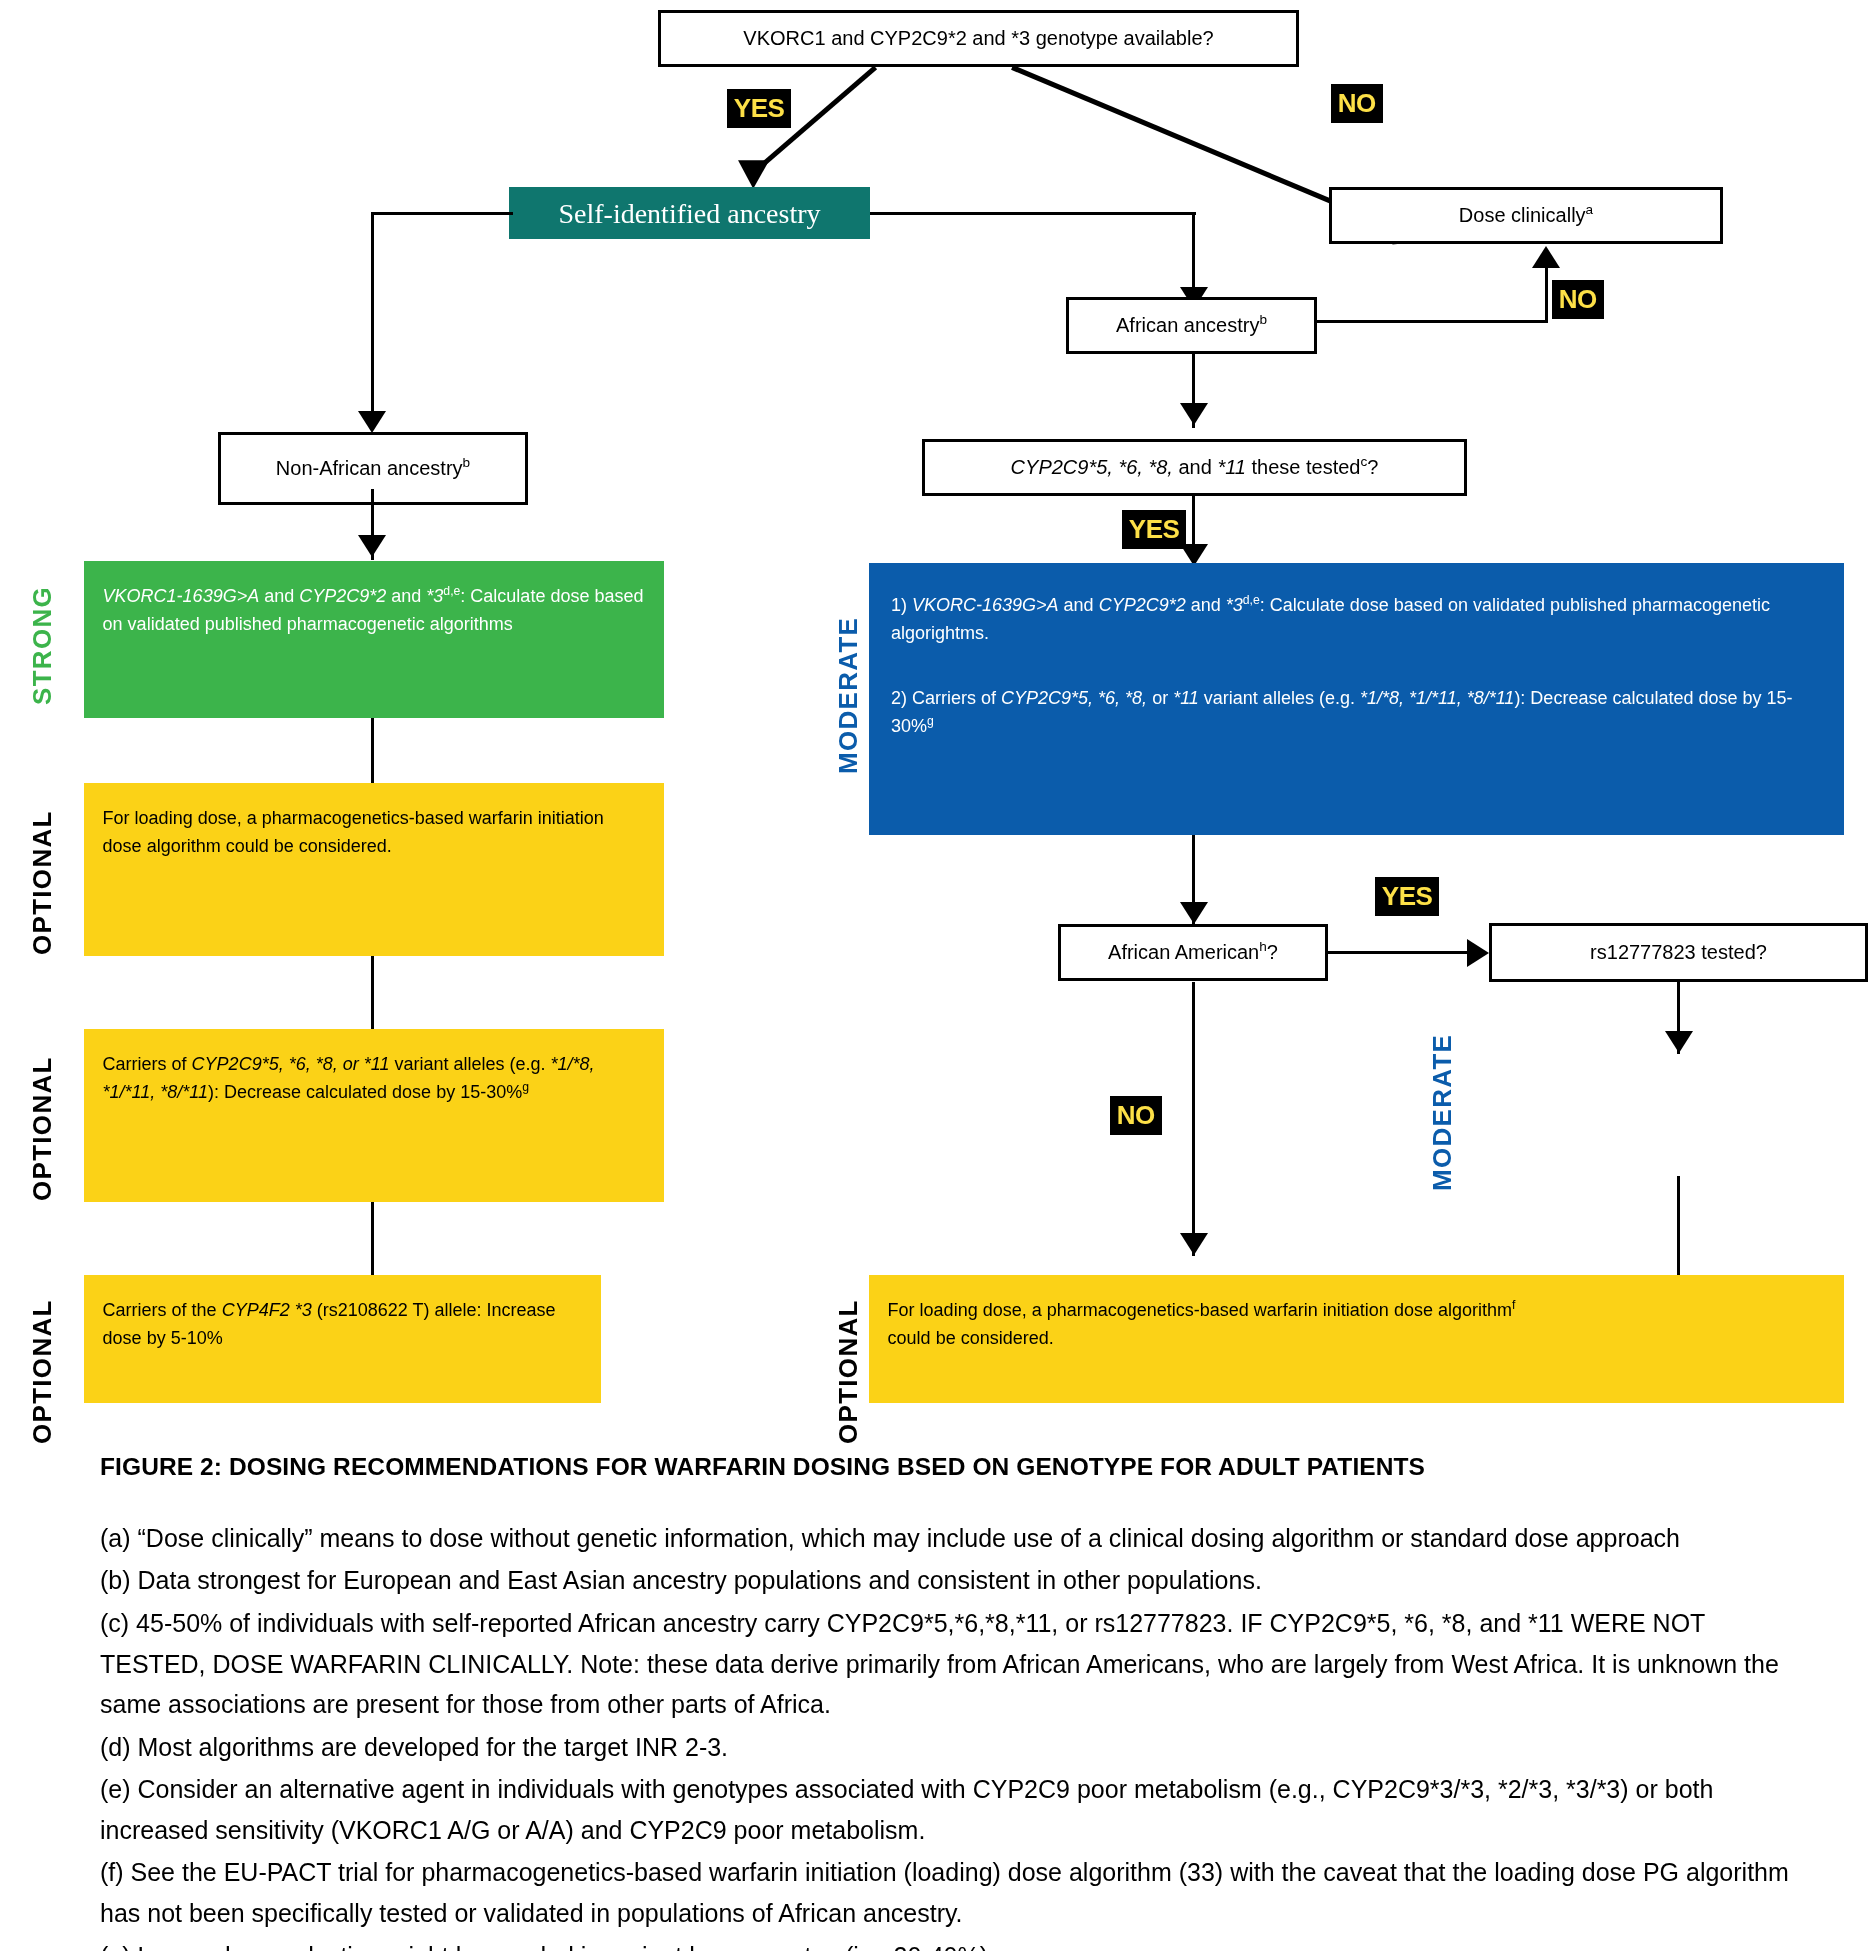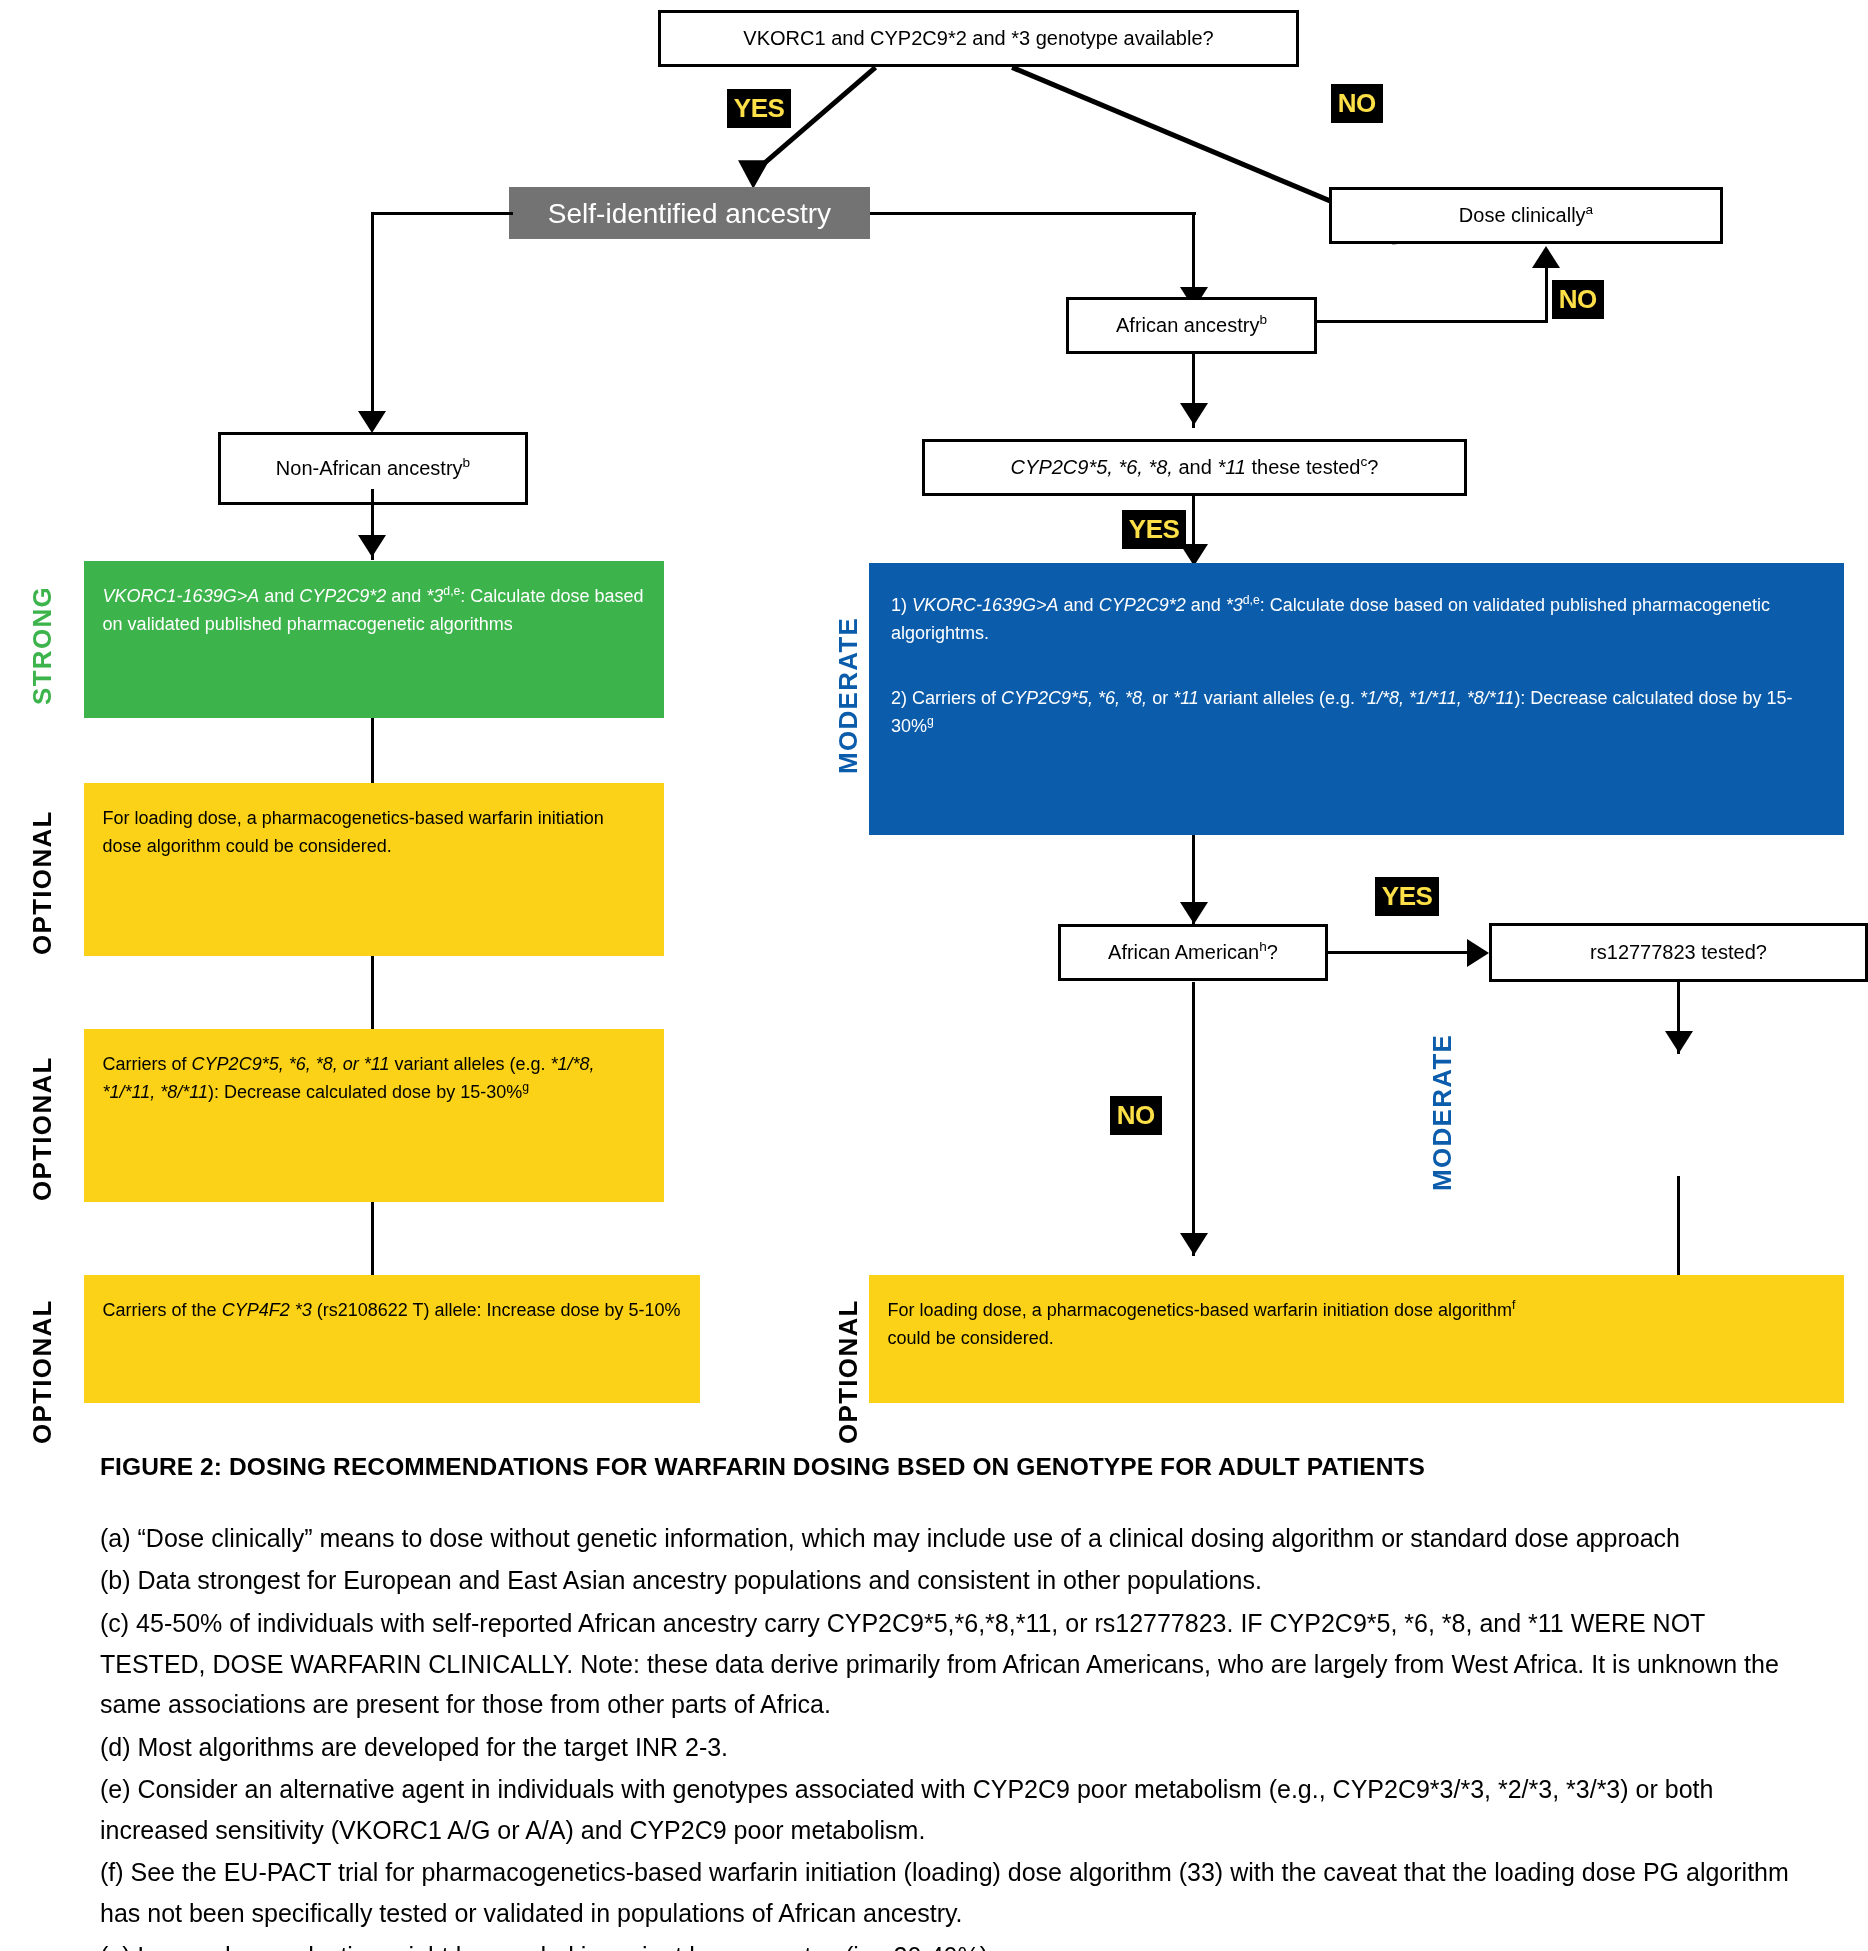--- a/index.html
+++ b/index.html
@@ -23,23 +23,24 @@
     justify-content:center;
     text-align:center;
     line-height:1.25;
   }
   .node.white{
     background:#ffffff;
     border:3.4px solid #000;
     font-size:20px;
   }
   .node.black{
-    background:#737373;
+    background:#0f766e;
     color:#ffffff;
     font-size:28px;
+    font-family:Liberation Serif, serif;
   }
   .node.rec{
     display:block;
     text-align:left;
     font-size:18px;
     padding:22px 18.6px;
     line-height:1.55;
   }
   .node.green{ background:#3cb44b; color:#ffffff; }
   .node.blue { background:#0b5cab; color:#ffffff; }
@@ -215,21 +216,21 @@
   <div class="node rec yellow" style="left:84px; top:1029px; width:580px; height:173px;">
     <span>
       <span>Carriers of </span><em class="g">CYP2C9*5, *6, *8, or *11</em><span> variant alleles (e.g. </span><em class="g">*1/*8, *1/*11, *8/*11</em><span>): Decrease calculated dose by 15-30%</span><sup>g</sup>
     </span>
   </div>
   <div class="ln v" style="left:371px; top:1202px; height:76px;"></div>
 
   <div class="vlabel optional" style="left:29px; top:1282px; height:179px; width:32px;">
     <span>OPTIONAL</span>
   </div>
-  <div class="node rec yellow" style="left:84px; top:1275px; width:616px; height:128px;">
+  <div class="node rec yellow" style="left:84px; top:1275px; width:517px; height:128px;">
     <span>
       <span>Carriers of the </span><em class="g">CYP4F2 *3</em><span> (rs2108622 T) allele: Increase dose by 5-10%</span>
     </span>
   </div>
 
   <div class="vlabel moderate" style="left:835px; top:590px; height:211px; width:32px;">
     <span>MODERATE</span>
   </div>
   <div class="node rec blue" style="left:869px; top:563px; width:975px; height:272px; padding:29px 22px;">
     <div style="margin-bottom:37px;">

